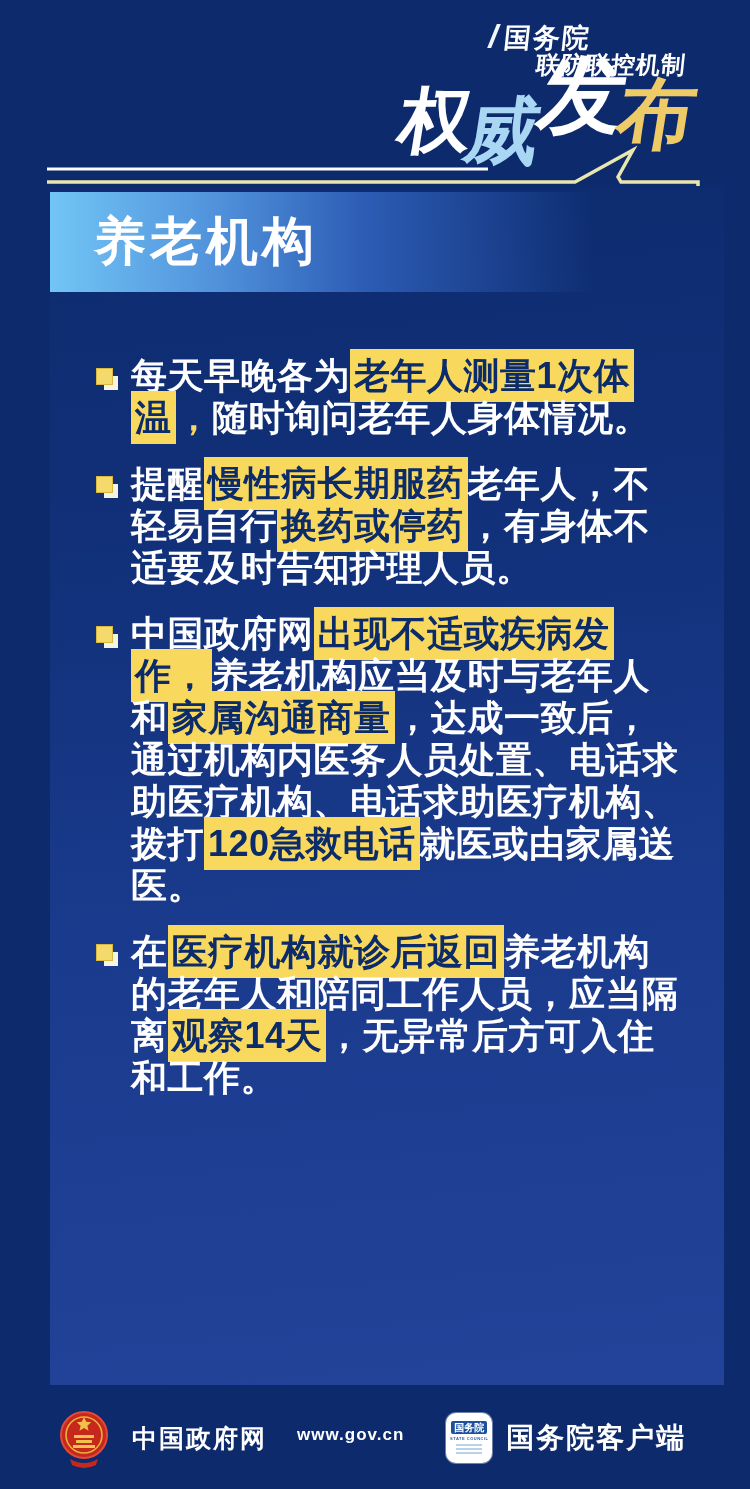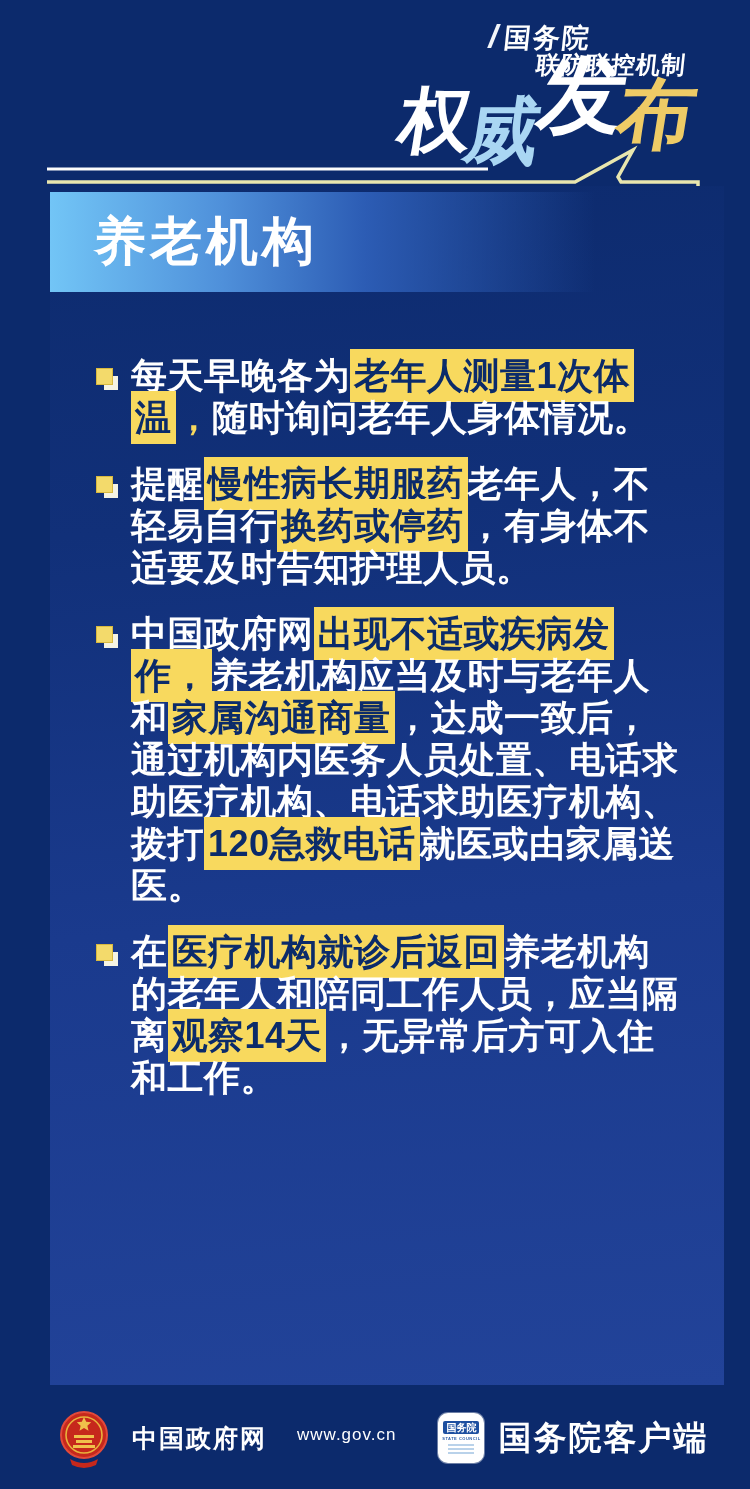--- a/index.html
+++ b/index.html
@@ -81,37 +81,37 @@
   .seg-y{color:#f8d95e;}
 
   
   .footer{
     position:absolute;left:60px;top:1398px;right:40px;height:80px;
     display:flex;align-items:center;
   }
   .emblem{flex:0 0 48px;width:48px;height:62px;}
   .gov-block{margin-left:24px;display:flex;flex-direction:row;gap:30px;}
   .gov-name{color:#ffffff;font-size:25px;font-weight:700;letter-spacing:2px;}
-  .gov-url{color:#ffffff;font-size:17px;font-weight:400;margin-top:3px;letter-spacing:1px;}
+  .gov-url{color:#ffffff;font-size:17px;font-weight:700;margin-top:3px;letter-spacing:1px;}
   .app-icon{
     margin-left:42px;flex:0 0 46px;width:46px;height:50px;
     background:#ffffff;border-radius:10px;
     display:flex;flex-direction:column;align-items:center;justify-content:center;
     box-shadow:0 0 0 1px rgba(255,255,255,0.4);
   }
   .app-icon .ai-band{
     background:#1d4fa0;color:#ffffff;font-size:10px;font-weight:700;
     padding:1px 3px;border-radius:2px;line-height:1.1;white-space:nowrap;
   }
   .app-icon .ai-sub{
     color:#2a5ca8;font-size:4px;font-weight:700;margin-top:2px;letter-spacing:0.5px;white-space:nowrap;
   }
   .app-icon .ai-lines{width:26px;margin-top:3px;}
   .app-icon .ai-lines i{display:block;height:2px;background:#b9d2ea;margin-bottom:2px;}
-  .app-name{margin-left:14px;color:#ffffff;font-size:33px;font-weight:700;letter-spacing:2px;}
+  .app-name{margin-left:14px;color:#ffffff;font-size:28px;font-weight:700;letter-spacing:2px;}
 </style>
 </head>
 <body>
 
 <div class="poster">
 
   <div class="hdr-slash"></div>
   <div class="hdr-line1">国务院</div>
   <div class="hdr-line2">联防联控机制</div>
   <div class="brand" id="brand"><span style="color: rgb(255, 255, 255); font-size: 72px; transform: translateY(14px); margin-left: -5px;">权</span><span style="color: rgb(169, 214, 243); font-size: 74px; transform: translateY(26px); margin-left: -5px;">威</span><span style="color: rgb(255, 255, 255); font-size: 86px; transform: translateY(-6px); margin-left: -5px;">发</span><span style="color: rgb(238, 203, 102); font-size: 78px; transform: translateY(10px); margin-left: -5px;">布</span></div>

